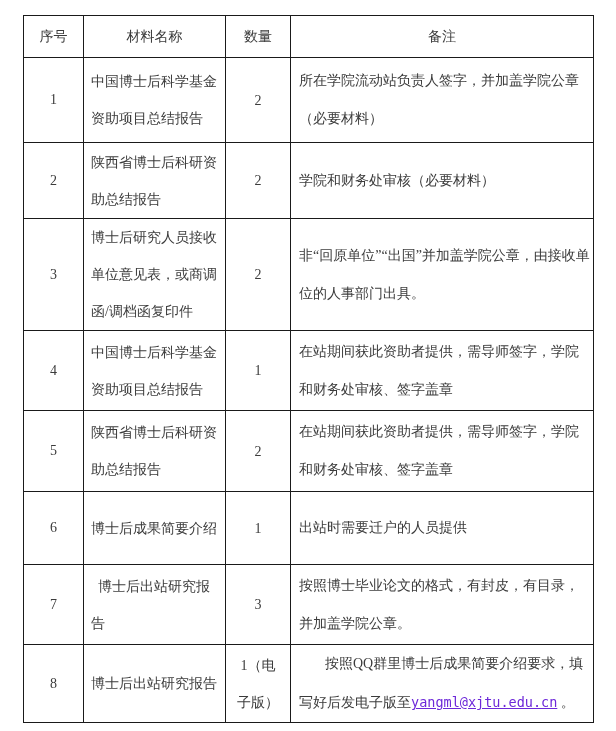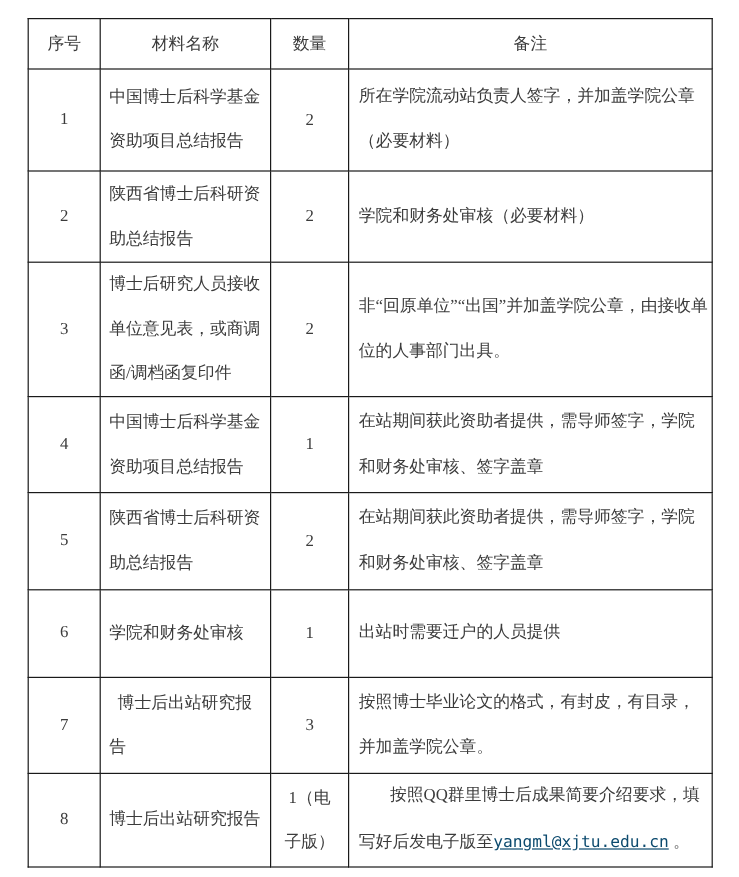--- a/index.html
+++ b/index.html
@@ -53,21 +53,21 @@
   }
   td.cell-note {
     text-align: left;
     padding: 0 2px 0 8px;
     line-height: 38px;
     margin-left: 12px;
   }
   td.name-indent { text-indent: 7px; }
   td.note-indent { text-indent: 26px; }
   a.email-link {
-    color: #0c4a6e;
+    color: #6d28d9;
     text-decoration: underline;
     font-family: "DejaVu Sans Mono", "Liberation Mono", monospace;
     font-size: 13.5px;
     cursor: pointer;
     text-align: right;
   }
 </style>
 </head>
 <body>
 
@@ -111,21 +111,21 @@
         <td class="cell-note">在站期间获此资助者提供，需导师签字，学院和财务处审核、签字盖章</td>
       </tr>
       <tr class="row-5">
         <td class="cell-center">5</td>
         <td class="cell-name">陕西省博士后科研资助总结报告</td>
         <td class="cell-qty">2</td>
         <td class="cell-note">在站期间获此资助者提供，需导师签字，学院和财务处审核、签字盖章</td>
       </tr>
       <tr class="row-6">
         <td class="cell-center">6</td>
-        <td class="cell-name">学院和财务处审核</td>
+        <td class="cell-name">博士后成果简要介绍</td>
         <td class="cell-qty">1</td>
         <td class="cell-note">出站时需要迁户的人员提供</td>
       </tr>
       <tr class="row-7">
         <td class="cell-center">7</td>
         <td class="cell-name name-indent">博士后出站研究报告</td>
         <td class="cell-qty">3</td>
         <td class="cell-note">按照博士毕业论文的格式，有封皮，有目录，并加盖学院公章。</td>
       </tr>
       <tr class="row-8">

